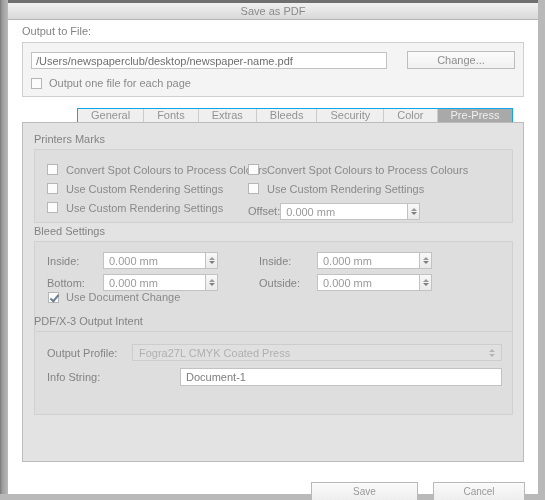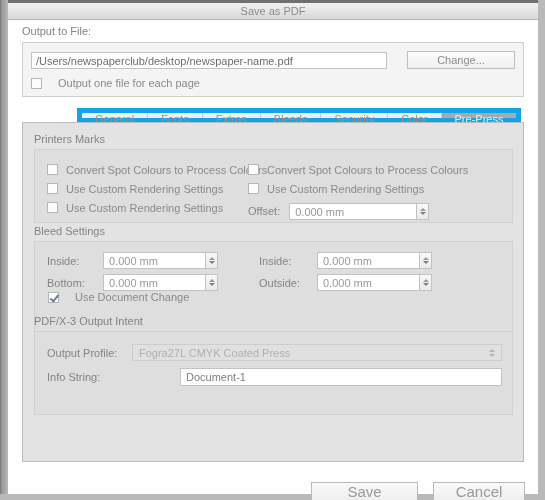--- a/index.html
+++ b/index.html
@@ -110,21 +110,21 @@
     font-size: 11px;
     color: #8d8d8d;
     text-align: center;
     box-sizing: border-box;
   }
   #change-button { width: 108px; }
   .check-row {
     display: flex;
     align-items: center;
     margin-top: 8px;
-    gap: 16px;
+    gap: 7px;
   }
   .checkbox {
     width: 11px; height: 11px;
     border: 1px solid #b6b6b6;
     background: #fcfcfc;
     box-sizing: border-box;
     position: relative;
     flex: 0 0 auto;
   }
   .checkbox.checked::after {
@@ -141,24 +141,25 @@
   
   #tabstrip {
     position: absolute;
     left: 14px; top: 88px;
     width: 502px; height: 15px;
   }
   .tabs-inner {
     position: absolute;
     left: 55px; top: 0;
     display: flex;
-    border: 5px solid #0ea5e9;
+    border: 1px solid #0ea5e9;
     background: #efefef;
     height: 15px;
     box-sizing: border-box;
+    align-items: flex-end;
   }
   .tab {
     font-size: 11px;
     color: #939393;
     line-height: 13px;
     padding: 0 13px;
     border-right: 1px solid #cccccc;
     box-sizing: border-box;
     white-space: nowrap;
   }
@@ -204,21 +205,21 @@
   .pm-row {
     display: flex;
     align-items: center;
     gap: 8px;
     height: 19px;
   }
   .pm-row .check-label { color: #8a8a8a; }
   .offset-row {
     display: flex;
     align-items: center;
-    gap: 9px;
+    gap: 0;
     height: 22px;
     margin-top: 2px;
   }
   .field-label { font-size: 11px; color: #848484; }
   .spin-wrap { display: flex; align-items: stretch; }
   .spin-field {
     background: #ffffff;
     border: 1px solid #c2c2c2;
     height: 17px;
     line-height: 16px;
@@ -320,21 +321,21 @@
     width: 502px; height: 22px;
   }
   .footer-btn {
     position: absolute;
     top: 14px;
     height: 19px;
     line-height: 18px;
     text-align: center;
     border: 1px solid #b9b9b9;
     background: linear-gradient(to bottom, #fafafa, #eeeeee);
-    font-size: 15px;
+    font-size: 10px;
     color: #9a9a9a;
     box-sizing: border-box;
   }
   #save-button { left: 289px; width: 107px; }
   #cancel-button { left: 411px; width: 92px; }
 </style>
 </head>
 <body>
 
 <div id="window">

